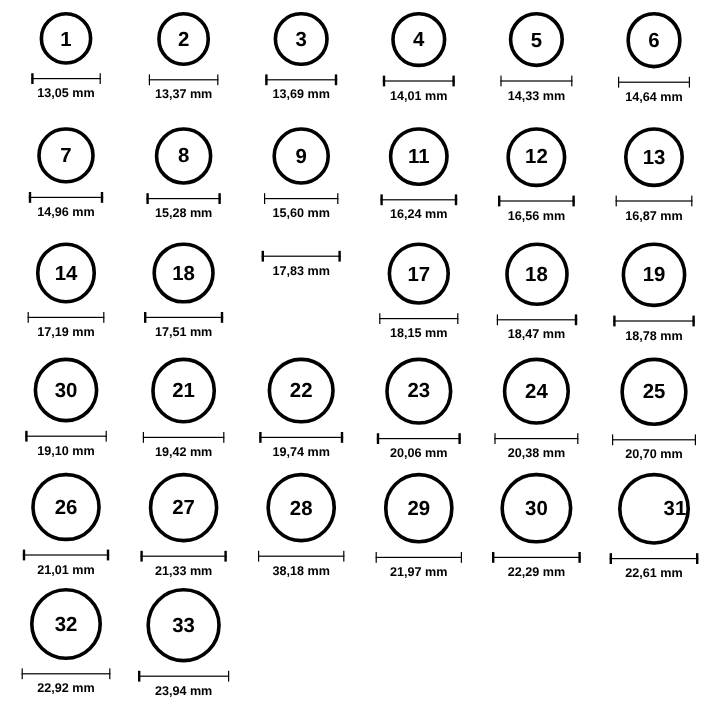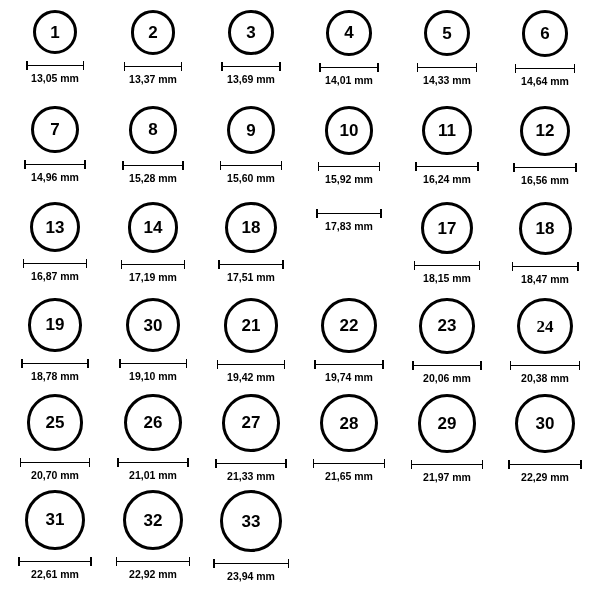--- a/index.html
+++ b/index.html
@@ -168,29 +168,20 @@
       <div class="cell">
         <div class="ring" style="width: 48.2px; height: 48.2px;">
           <span class="ring-size">9</span>
         </div>
         <div class="measure">
           <div class="bar" style="width: 62.2px;"></div>
         </div>
         <div class="diameter">15,60 mm</div>
       </div>
       <div class="cell">
-        <div class="ring" style="width: 48.7px; height: 48.7px;">
-          <span class="ring-size">10</span>
-        </div>
-        <div class="measure">
-          <div class="bar" style="width: 62.7px;"></div>
-        </div>
-        <div class="diameter">15,92 mm</div>
-      </div>
-      <div class="cell">
         <div class="ring" style="width: 49.3px; height: 49.3px;">
           <span class="ring-size">11</span>
         </div>
         <div class="measure">
           <div class="bar" style="width: 63.3px;"></div>
         </div>
         <div class="diameter">16,24 mm</div>
       </div>
       <div class="cell">
         <div class="ring" style="width: 49.8px; height: 49.8px;">
@@ -291,21 +282,21 @@
       <div class="cell">
         <div class="ring" style="width: 55.6px; height: 55.6px;">
           <span class="ring-size">23</span>
         </div>
         <div class="measure">
           <div class="bar" style="width: 69.6px;"></div>
         </div>
         <div class="diameter">20,06 mm</div>
       </div>
       <div class="cell">
-        <div class="ring" style="width: 56.1px; height: 56.1px; font-family: Liberation Serif, serif;">
+        <div class="ring" style="width: 56.1px; height: 56.1px;">
           <span class="ring-size">24</span>
         </div>
         <div class="measure">
           <div class="bar" style="width: 70.1px;"></div>
         </div>
         <div class="diameter">20,38 mm</div>
       </div>
       <div class="cell">
         <div class="ring" style="width: 56.6px; height: 56.6px;">
           <span class="ring-size">25</span>
@@ -333,42 +324,42 @@
         </div>
         <div class="diameter">21,33 mm</div>
       </div>
       <div class="cell">
         <div class="ring" style="width: 58.2px; height: 58.2px;">
           <span class="ring-size">28</span>
         </div>
         <div class="measure">
           <div class="bar" style="width: 72.2px;"></div>
         </div>
-        <div class="diameter">21,65 mm</div>
+        <div class="diameter">38,18 mm</div>
       </div>
       <div class="cell">
         <div class="ring" style="width: 58.7px; height: 58.7px;">
           <span class="ring-size">29</span>
         </div>
         <div class="measure">
           <div class="bar" style="width: 72.7px;"></div>
         </div>
         <div class="diameter">21,97 mm</div>
       </div>
       <div class="cell">
         <div class="ring" style="width: 59.3px; height: 59.3px;">
           <span class="ring-size">30</span>
         </div>
         <div class="measure">
           <div class="bar" style="width: 73.3px;"></div>
         </div>
         <div class="diameter">22,29 mm</div>
       </div>
       <div class="cell">
-        <div class="ring" style="width: 59.8px; height: 59.8px;">
+        <div class="ring" style="width: 59.8px; height: 59.8px; justify-content: flex-end;">
           <span class="ring-size">31</span>
         </div>
         <div class="measure">
           <div class="bar" style="width: 73.8px;"></div>
         </div>
         <div class="diameter">22,61 mm</div>
       </div>
       <div class="cell">
         <div class="ring" style="width: 60.3px; height: 60.3px;">
           <span class="ring-size">32</span>

